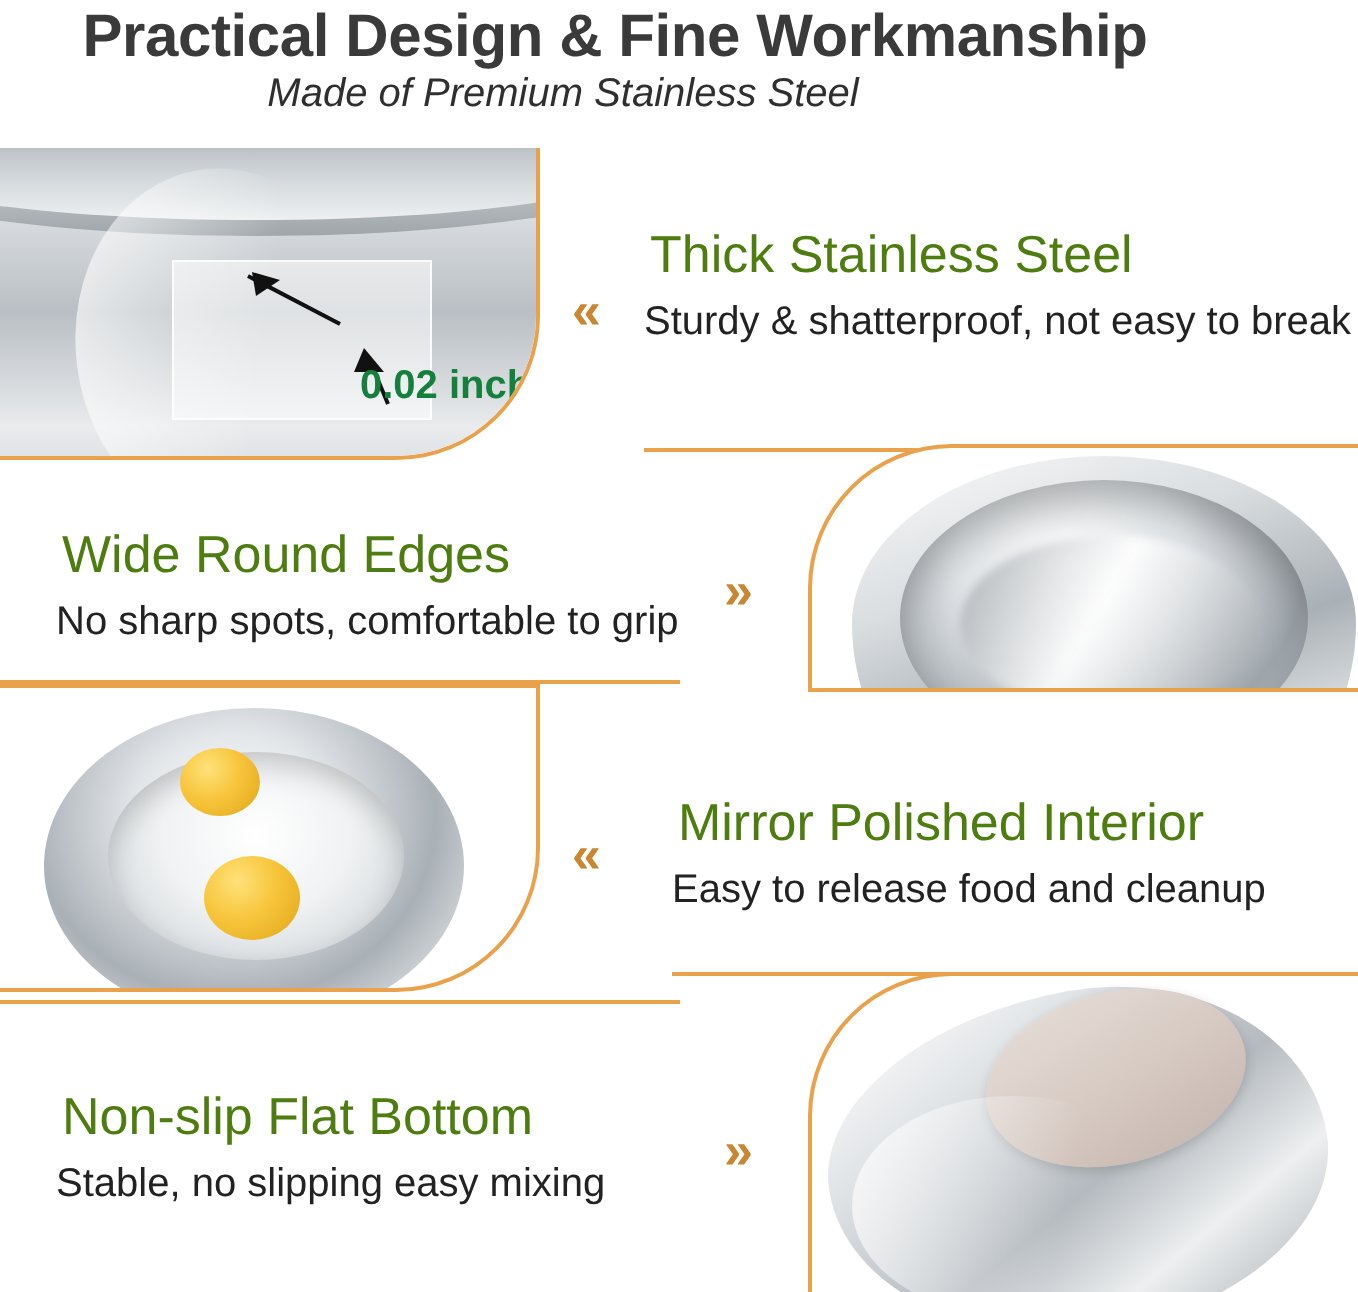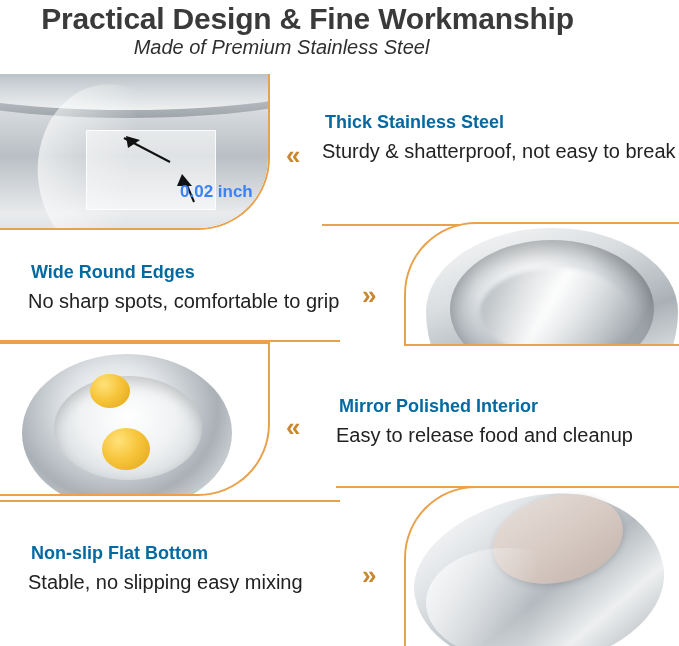--- a/index.html
+++ b/index.html
@@ -64,23 +64,23 @@
     background: #ffffff;
   }
   .panel-1 { border-top-left-radius: 0; border-bottom-right-radius: 72px; border-top-width: 0; border-left-width: 0; }
   .panel-2 { border-top-left-radius: 72px; border-bottom-right-radius: 0; border-top-right-width: 0; border-right-width: 0; border-top-width: 2px; }
   .panel-3 { border-top-left-radius: 0; border-bottom-right-radius: 72px; border-left-width: 0; }
   .panel-4 { border-top-left-radius: 72px; border-right-width: 0; }
 
   
   .tblock { position: absolute; }
   .tblock .t-title {
-    font-size: 18px;
-    font-weight: bold;
-    color: #0369a1;
+    font-size: 26px;
+    font-weight: normal;
+    color: #4d7c0f;
     white-space: nowrap;
     position: relative;
     display: inline-block;
     padding: 0 3px;
   }
   .tblock .t-title .hl {
     position: absolute;
     left: 0; right: 0;
     bottom: 2px;
     height: 9px;
@@ -149,23 +149,23 @@
     position: absolute;
     left: 40px; top: 10px;
     width: 150px; height: 180px;
     background: linear-gradient(105deg, rgba(255,255,255,.75), rgba(255,255,255,0) 60%);
     border-radius: 50%;
     transform: rotate(-8deg);
   }
   .callout-label {
     position: absolute;
     left: 182px; top: 108px;
-    font-size: 17px;
+    font-size: 20px;
     font-weight: bold;
-    color: #3b82f6;
+    color: #15803d;
     white-space: nowrap;
   }
 
   
   .bowl2-outer {
     position: absolute;
     left: 20px; top: 4px;
     width: 252px; height: 200px;
     background: linear-gradient(160deg,#fbfbfb 0%,#d9dde0 30%,#aab1b6 55%,#e6e9eb 78%,#b7bdc2 100%);
     border-radius: 50% 50% 48% 48% / 42% 42% 58% 58%;

